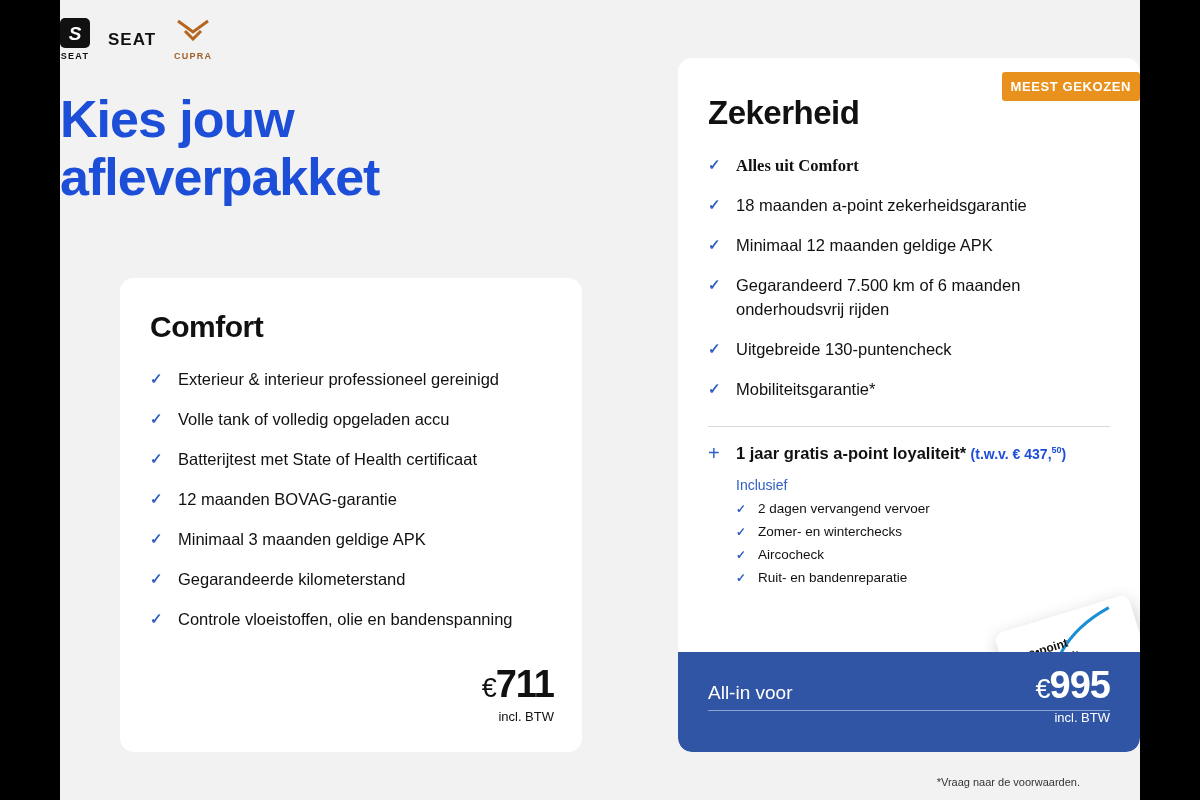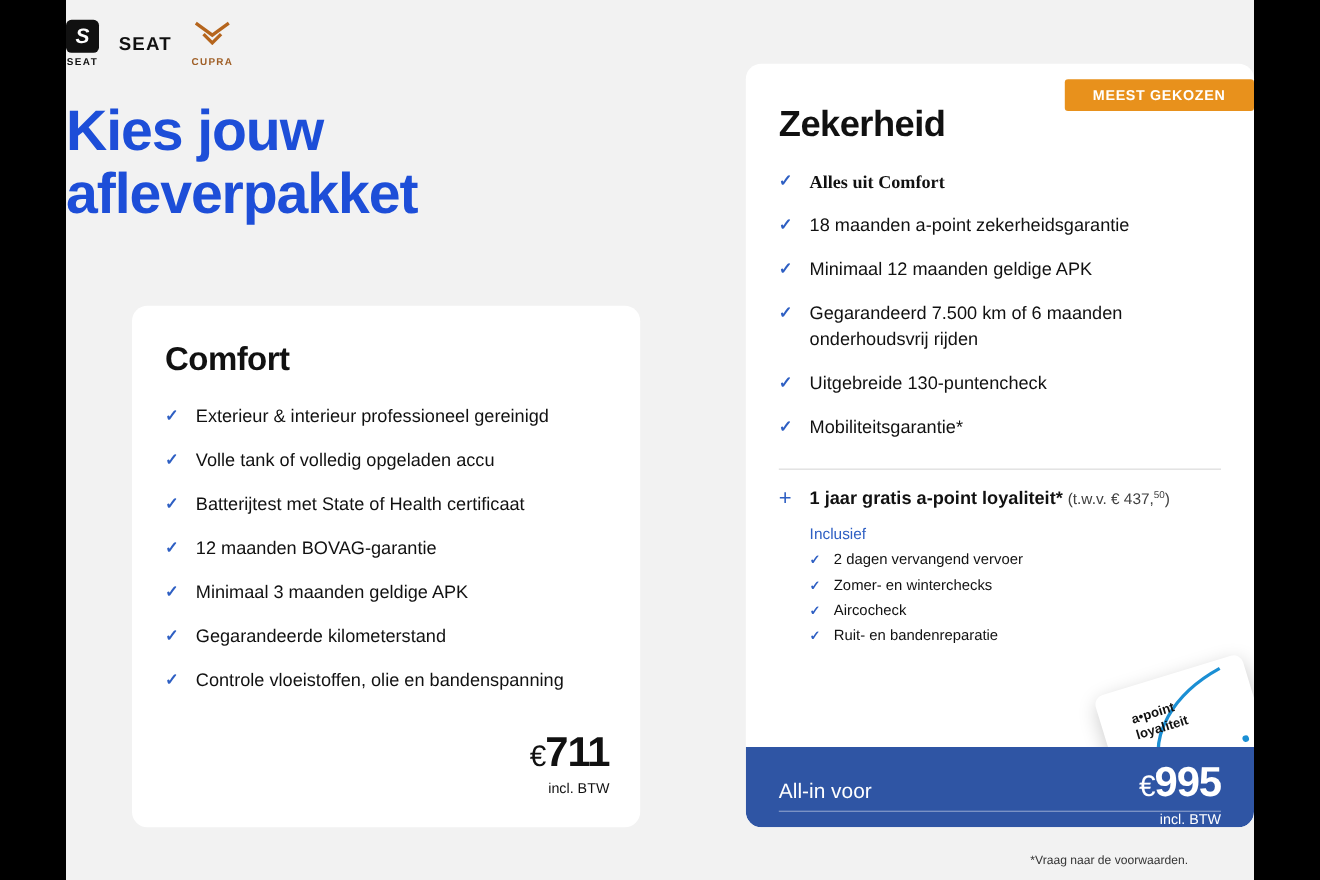--- a/index.html
+++ b/index.html
@@ -66,31 +66,31 @@
   .price .cur{font-size:27px;font-weight:normal;}
   .price-sub{font-size:13px;color:#111;margin-top:6px;}
 
   
   .card-zeker{
     left:618px;top:58px;width:462px;height:694px;overflow:hidden;
   }
   .badge{
     position:absolute;right:0;top:14px;background:#e8911c;color:#fff;
     font-size:13px;font-weight:bold;letter-spacing:.6px;
-    padding:7px 26px;border-radius:3px;
+    padding:7px 9px;border-radius:3px;
   }
   .divider{
     height:1px;background:#d8d8d8;margin:10px 0 0 0;
   }
   .loyal-row{display:flex;align-items:flex-start;}
   .plus{
     flex:0 0 auto;width:16px;margin-right:12px;color:#2e5fc3;font-size:20px;line-height:18px;
   }
   .loyal-title{font-size:16.5px;font-weight:bold;color:#111;}
-  .loyal-note{font-size:14px;color:#404040;font-weight:normal;}
+  .loyal-note{font-size:14px;color:#1d4ed8;font-weight:bold;}
   .loyal-note sup{font-size:9px;}
   .inclusief{font-size:14px;color:#2e5fc3;margin:14px 0 8px 28px;}
   ul.sub{list-style:none;margin:0 0 0 28px;padding:0;}
   ul.sub li{display:flex;align-items:flex-start;margin-bottom:8px;}
   ul.sub .chk{font-size:12px;width:13px;margin-right:9px;margin-top:2px;}
   .sub-txt{font-size:13.5px;color:#111;}
 
   .loyalty-card{
     position:absolute;right:-4px;bottom:48px;
     width:140px;height:92px;background:#fff;border-radius:9px;
@@ -99,21 +99,21 @@
     overflow:hidden;
   }
   .loyalty-card .lbl{
     position:absolute;left:28px;top:22px;
     font-size:12px;font-weight:bold;color:#111;line-height:1.25;
     transform:rotate(0deg);
   }
   .swoosh{position:absolute;left:0;top:0;width:140px;height:92px;}
 
   .allin{
-    position:absolute;left:0;right:0;bottom:0;height:73px;background:#2f55a4;
+    position:absolute;left:0;right:0;bottom:0;height:100px;background:#2f55a4;
     border-radius:0 0 14px 14px;
   }
   .allin-label{
     position:absolute;left:30px;top:30px;color:#fff;font-size:19px;
   }
   .allin-line{
     position:absolute;left:30px;right:30px;top:58px;height:1px;background:rgba(255,255,255,.45);
   }
   .allin-price{
     position:absolute;right:30px;top:14px;text-align:right;color:#fff;

